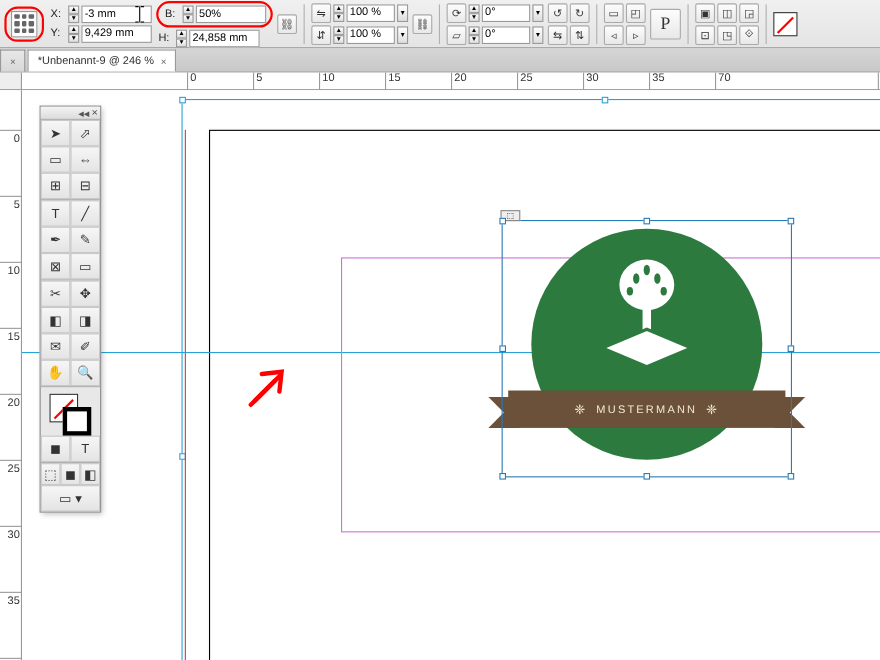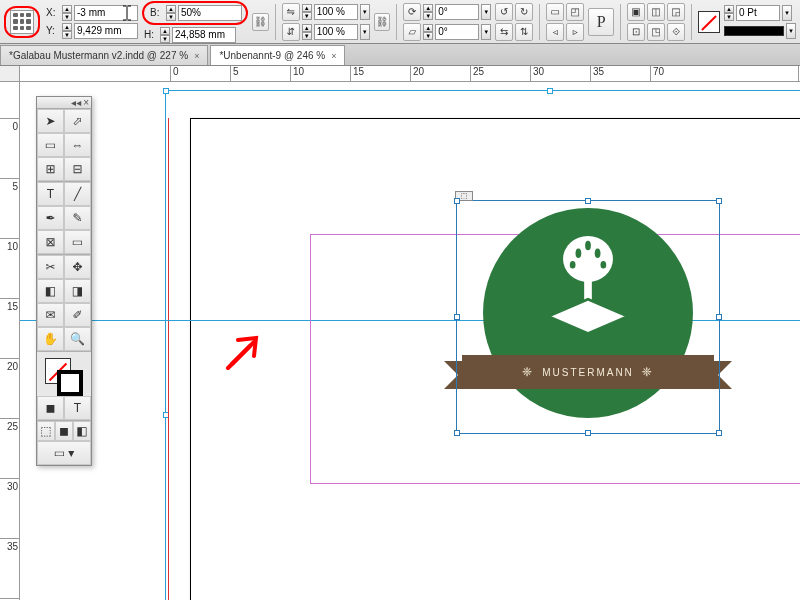--- a/index.html
+++ b/index.html
@@ -210,39 +210,24 @@
     <div class="row">
         <div class="ic">⊡</div>
         <div class="ic">◳</div>
         <div class="ic">⟐</div>
       </div>
   </div>
   <div class="sep"></div>
   <div class="col">
     <div class="swatch diag"></div>
   </div>
-  <div class="col">
-    <div class="row">
-      <div class="spin">
-          <button>▲</button>
-          <button>▼</button>
-        </div>
-      <input class="fld w44" value="0 Pt" style="">
-      <div class="dd">▾</div>
-    </div>
-    <div class="row">
-      <div class="bar-black"></div>
-      <div class="dd">▾</div>
-    </div>
-  </div>
 </div>
 
 <div class="tabstrip">
   <div class="tab">
-    <span>*Galabau Mustermann v2.indd @ 227 %</span>
     <span class="x">×</span>
   </div>
   <div class="tab active">
     <span>*Unbenannt-9 @ 246 %</span>
     <span class="x">×</span>
   </div>
 </div>
 
 <div class="rcorner"></div>
 <div class="ruler-h" id="rh">

